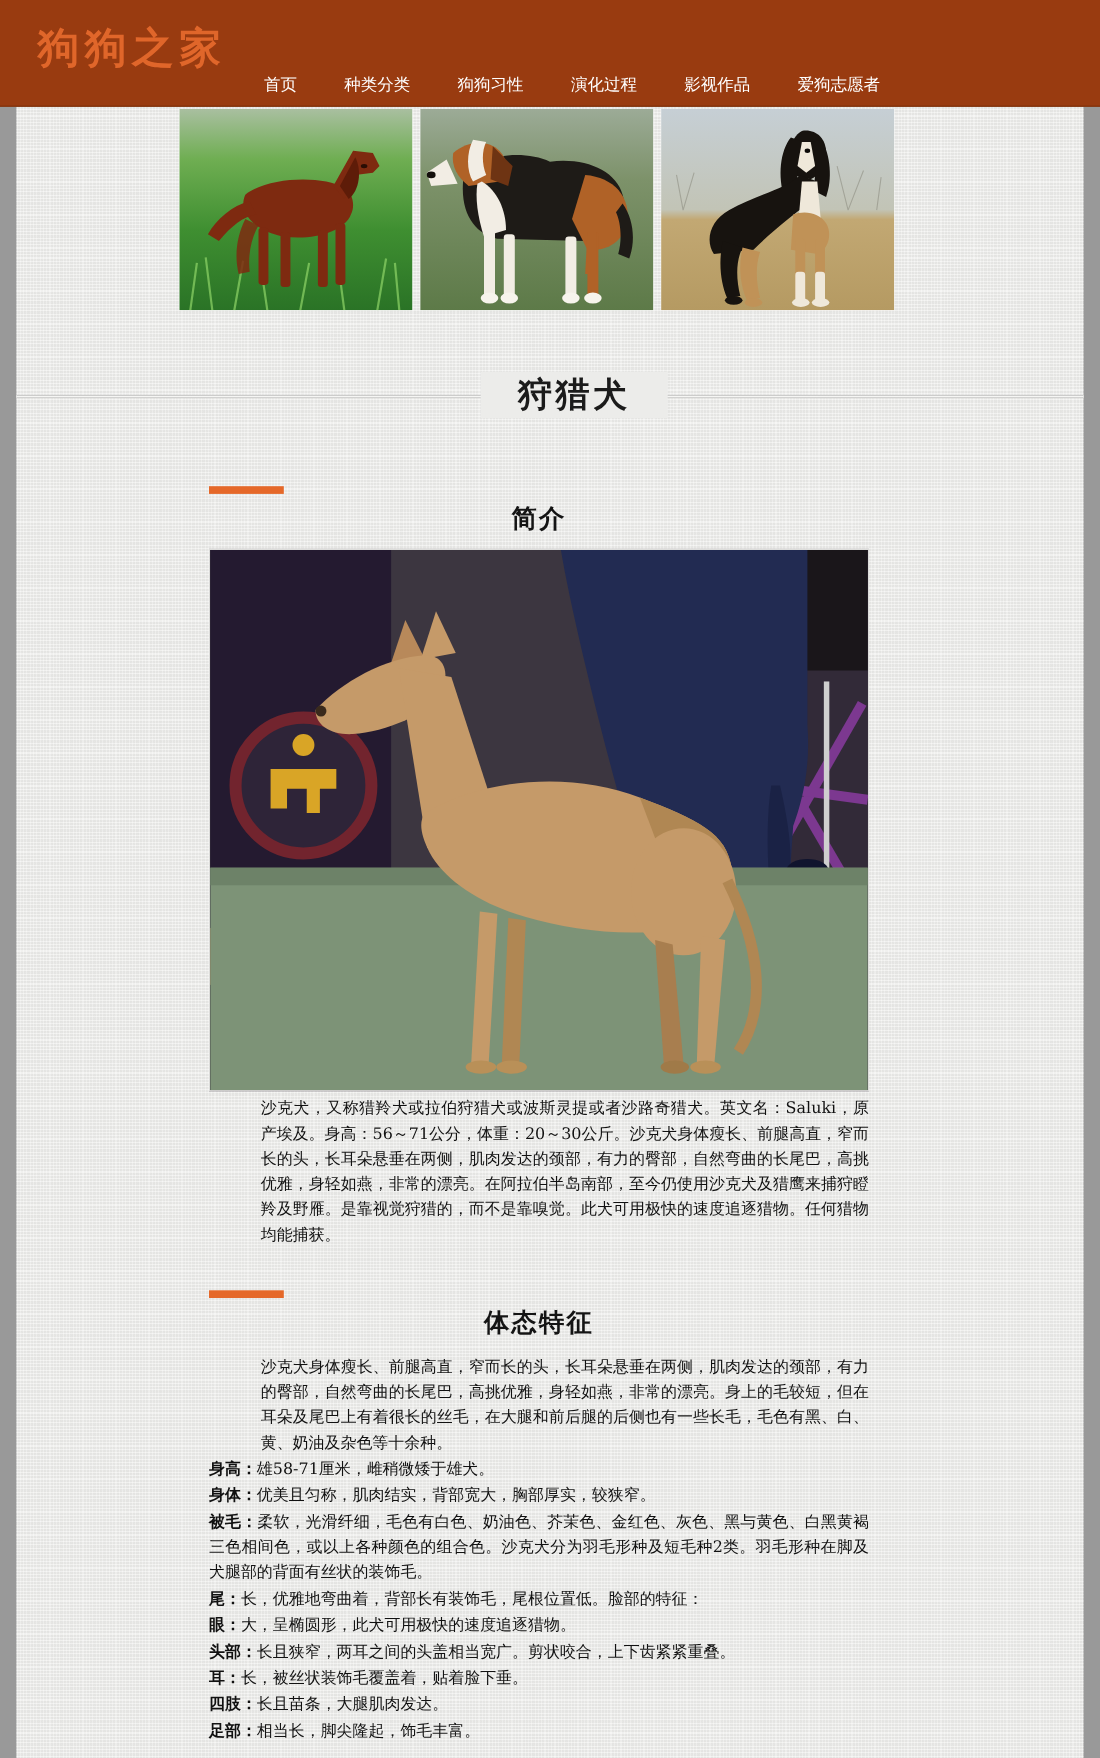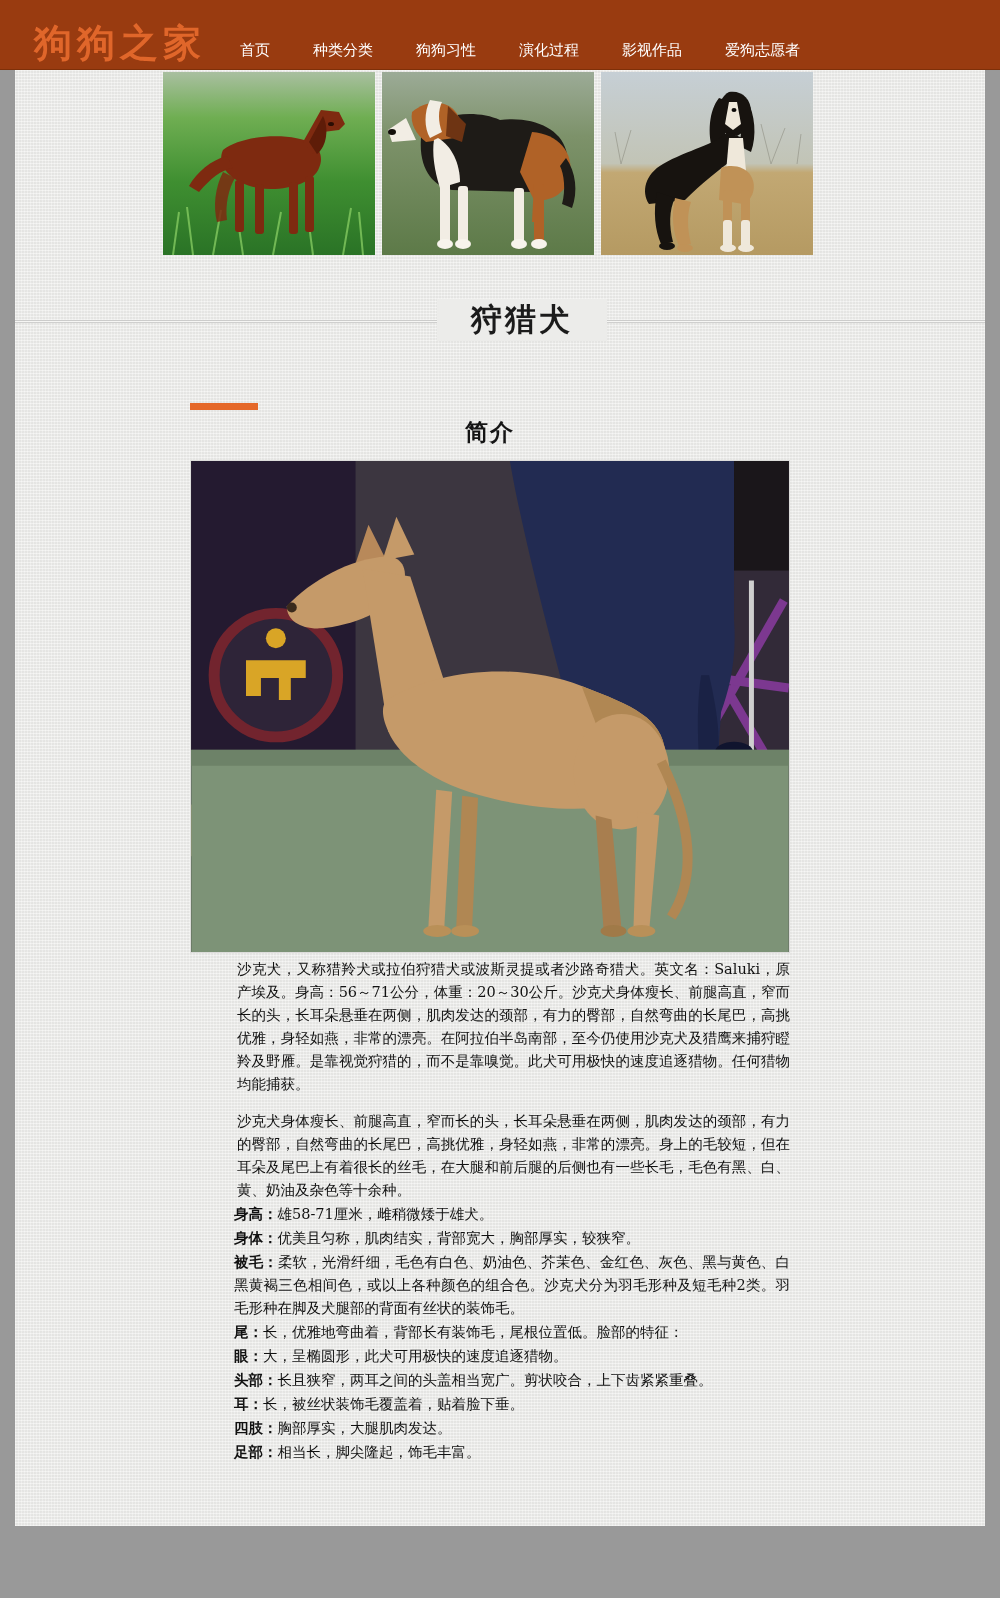--- a/index.html
+++ b/index.html
@@ -5,21 +5,21 @@
   * { margin:0; padding:0; box-sizing:border-box; }
   html,body { width:1000px; }
   body {
     background:#999999;
     font-family:"DejaVu Sans", sans-serif;
     color:#1b1b1b;
   }
   
   .site-header {
     position:relative;
-    width:1000px; height:70px;
+    width:1000px; height:97px;
     background:#993b10;
     border-bottom:1px solid #7e3009;
   }
   .logo {
     position:absolute; left:34px; top:18px;
     font-size:38px; font-weight:bold; letter-spacing:5px;
     color:#e0662a;
     font-family:"DejaVu Serif", serif;
     cursor:pointer;
   }
@@ -45,21 +45,21 @@
   }
   .gallery {
     width:652px; margin-left:148px; padding-top:2px;
     display:flex; gap:7px;
   }
   .thumb { width:212px; height:183px; display:block; background:#fff; }
   .thumb svg { display:block; width:212px; height:183px; }
 
   
   .title-row {
-    position:relative; margin-top:44px; height:48px;
+    position:relative; margin-top:56px; height:48px;
     text-align:center;
     padding-left:44px;
   }
   .title-row .rule {
     position:absolute; left:0; right:0; top:21px; height:3px;
     background:#f6f6f4;
     border-top:1px solid #cccccb; border-bottom:1px solid #cfcfce;
   }
   .page-title {
     position:relative; display:inline-block;
@@ -86,21 +86,21 @@
   .photo-large svg { display:block; width:598px; height:491px; }
   .caption, .feat-intro {
     margin-top:5px;
     font-size:14.5px; line-height:23px; text-align:justify;
     font-family:"DejaVu Serif", serif; color:#111;margin-left:47px;
   }
   .feat-intro { margin-top:14px; }
   .feat-list { margin-top:0; }
   .feat-row {
     font-size:14.5px; line-height:23px; text-align:justify;
-    font-family:"DejaVu Serif", serif; color:#111;margin-left:44px;
+    font-family:"DejaVu Serif", serif; color:#111;
   }
   .feat-row b { font-weight:bold; }
 </style>
 </head>
 <body>
 
 <header class="site-header">
   <div class="logo">狗狗之家</div>
   <nav class="main-nav">
     <a>首页</a>
@@ -278,28 +278,32 @@
           <path d="M472 302 C502 362 508 418 482 458" stroke="#b08753" stroke-width="10" fill="none"></path>
           <ellipse cx="247" cy="472" rx="14" ry="6" fill="#b99058"></ellipse>
           <ellipse cx="275" cy="472" rx="14" ry="6" fill="#b99058"></ellipse>
           <ellipse cx="452" cy="472" rx="14" ry="6" fill="#b99058"></ellipse>
           <ellipse cx="424" cy="472" rx="13" ry="6" fill="#a07a48"></ellipse>
         </g>
       </svg>
     </div>
     <p class="caption">沙克犬，又称猎羚犬或拉伯狩猎犬或波斯灵提或者沙路奇猎犬。英文名：Saluki，原产埃及。身高：56～71公分，体重：20～30公斤。沙克犬身体瘦长、前腿高直，窄而长的头，长耳朵悬垂在两侧，肌肉发达的颈部，有力的臀部，自然弯曲的长尾巴，高挑优雅，身轻如燕，非常的漂亮。在阿拉伯半岛南部，至今仍使用沙克犬及猎鹰来捕狩瞪羚及野雁。是靠视觉狩猎的，而不是靠嗅觉。此犬可用极快的速度追逐猎物。任何猎物均能捕获。</p>
 
+    <div class="sec-head" style="margin-top:38px;">
+      <div class="accent-bar"></div>
+      <h3>体态特征</h3>
+    </div>
 
     <p class="feat-intro">沙克犬身体瘦长、前腿高直，窄而长的头，长耳朵悬垂在两侧，肌肉发达的颈部，有力的臀部，自然弯曲的长尾巴，高挑优雅，身轻如燕，非常的漂亮。身上的毛较短，但在耳朵及尾巴上有着很长的丝毛，在大腿和前后腿的后侧也有一些长毛，毛色有黑、白、黄、奶油及杂色等十余种。</p>
 
     <div class="feat-list">
       <p class="feat-row"><b>身高：</b><span>雄58-71厘米，雌稍微矮于雄犬。</span></p>
       <p class="feat-row"><b>身体：</b><span>优美且匀称，肌肉结实，背部宽大，胸部厚实，较狭窄。</span></p>
       <p class="feat-row"><b>被毛：</b><span>柔软，光滑纤细，毛色有白色、奶油色、芥茉色、金红色、灰色、黑与黄色、白黑黄褐三色相间色，或以上各种颜色的组合色。沙克犬分为羽毛形种及短毛种2类。羽毛形种在脚及犬腿部的背面有丝状的装饰毛。</span></p>
       <p class="feat-row"><b>尾：</b><span>长，优雅地弯曲着，背部长有装饰毛，尾根位置低。脸部的特征：</span></p>
       <p class="feat-row"><b>眼：</b><span>大，呈椭圆形，此犬可用极快的速度追逐猎物。</span></p>
       <p class="feat-row"><b>头部：</b><span>长且狭窄，两耳之间的头盖相当宽广。剪状咬合，上下齿紧紧重叠。</span></p>
       <p class="feat-row"><b>耳：</b><span>长，被丝状装饰毛覆盖着，贴着脸下垂。</span></p>
-      <p class="feat-row"><b>四肢：</b><span>胸部厚实，大腿肌肉发达。</span></p>
+      <p class="feat-row"><b>四肢：</b><span>长且苗条，大腿肌肉发达。</span></p>
       <p class="feat-row"><b>足部：</b><span>相当长，脚尖隆起，饰毛丰富。</span></p>
     </div>
   </div>
 </div>
 
 </body></html>

